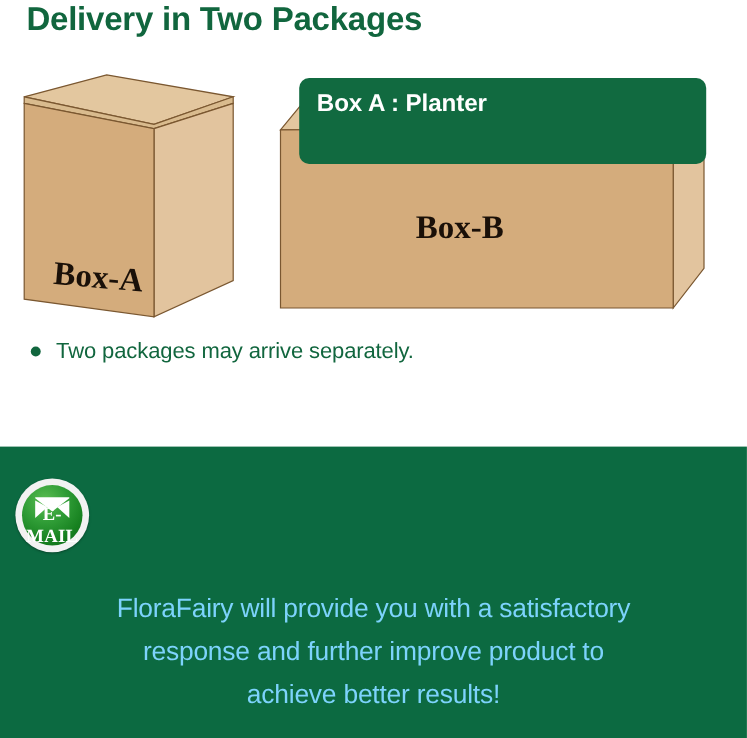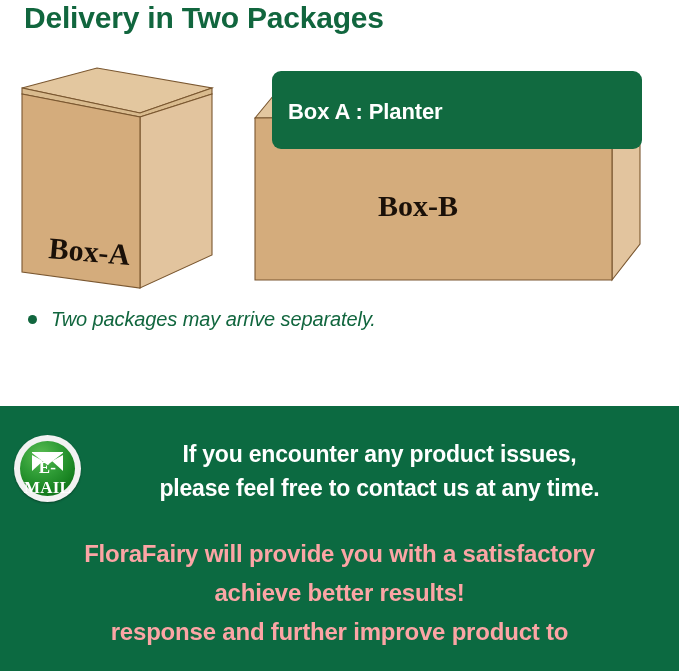--- a/index.html
+++ b/index.html
@@ -46,21 +46,21 @@
   
   #label-card {
     position: absolute;
     left: 272px;
     top: 71px;
     width: 370px;
     height: 78px;
     background: #116A40;
     border-radius: 9px;
     box-sizing: border-box;
-    padding: 24px 16px 0 16px;
+    padding: 6px 16px 0 16px;
   }
   .label-line {
     color: #ffffff;
     font-size: 22px;
     font-weight: bold;
     line-height: 33px;
     white-space: nowrap;
     letter-spacing: -0.1px;
   }
 
@@ -68,21 +68,20 @@
   #bullets {
     position: absolute;
     left: 28px;
     top: 302px;
     width: 640px;
   }
   .bullet-row {
     display: flex;
     align-items: center;
     height: 34px;
-    font-style: italic;
   }
   .bullet-dot {
     width: 9px;
     height: 9px;
     border-radius: 50%;
     background: #11663E;
     margin-right: 14px;
     flex: 0 0 auto;
   }
   .bullet-text {
@@ -165,23 +164,23 @@
   }
 
   #promise {
     position: absolute;
     left: 20px;
     top: 128px;
     width: 639px;
     text-align: center;
   }
   .promise-line {
-    color: #fca5a5;
+    color: #7dd3fc;
     font-size: 24px;
-    font-weight: bold;
+    font-weight: normal;
     line-height: 39px;
     white-space: nowrap;
     letter-spacing: -0.2px;
   }
 
   .box-caption {
     font-family: "Liberation Serif", serif;
     font-weight: bold;
     fill: #1a1008;
   }
@@ -240,26 +239,22 @@
         <div class="badge-core">
           <svg width="33" height="22" viewBox="0 0 33 22">
             <path d="M1 2 L16.5 14 L32 2 L32 1 L1 1 Z" fill="#ffffff"></path>
             <path d="M1 4 L1 20 L12 10 Z" fill="#ffffff"></path>
             <path d="M32 4 L32 20 L21 10 Z" fill="#ffffff"></path>
           </svg>
           <div class="badge-word">E-MAIL</div>
         </div>
       </div>
 
-      <div id="contact-lines">
-        <div class="contact-line">If you encounter any product issues,</div>
-        <div class="contact-line">please feel free to contact us at any time.</div>
-      </div>
     </div>
 
     <div id="promise">
       <div class="promise-line">FloraFairy will provide you with a satisfactory</div>
+      <div class="promise-line">response and further improve product to</div>
       <div class="promise-line">achieve better results!</div>
-      <div class="promise-line">response and further improve product to</div>
     </div>
 
   </div>
 </div>
 
 </body></html>

